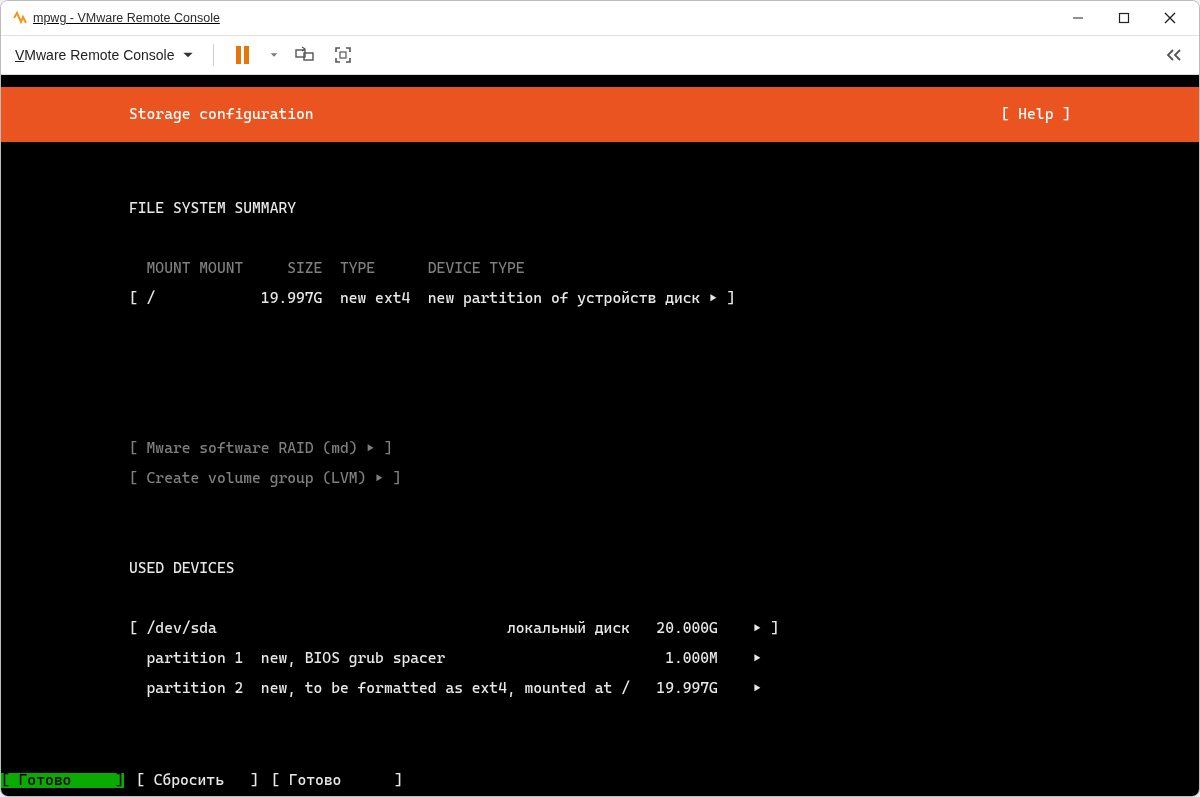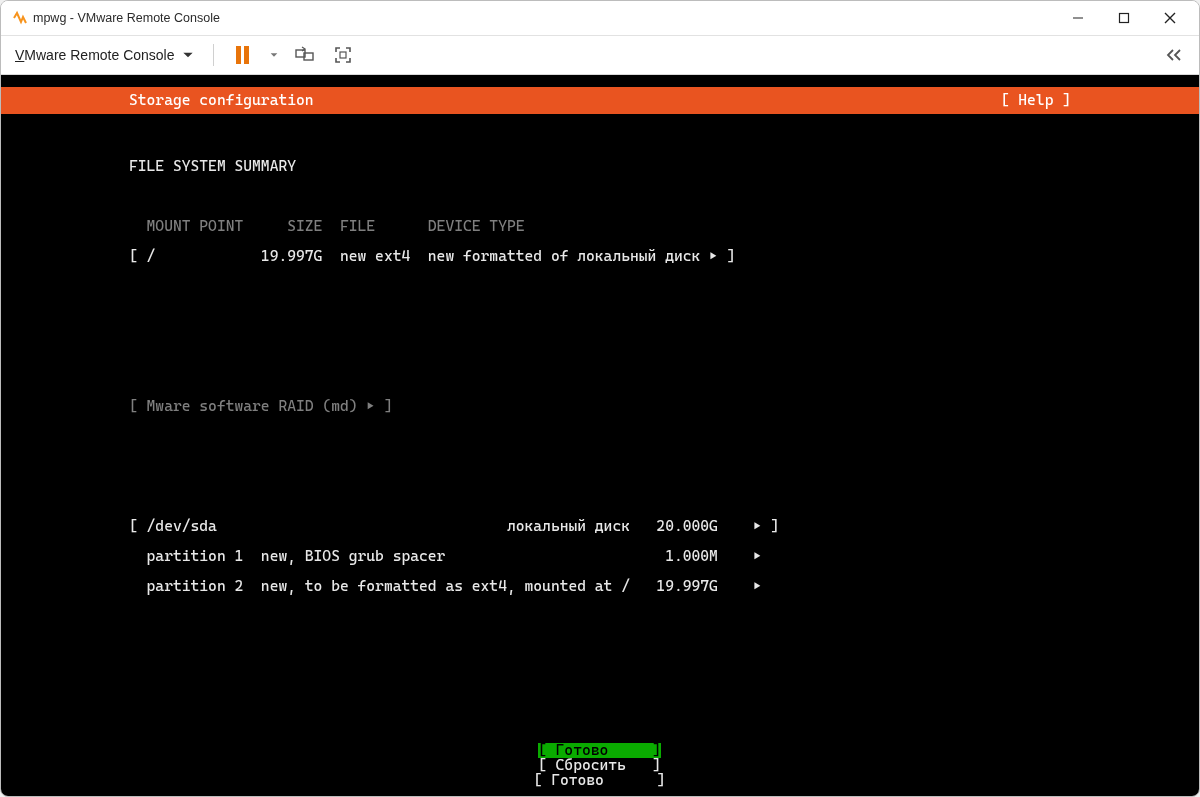--- a/index.html
+++ b/index.html
@@ -21,20 +21,21 @@
     flex-direction: column;
     overflow: hidden;
   }
   
   .titlebar {
     display: flex;
     align-items: center;
     height: 34px;
     padding: 0 6px;
     background: #ffffff;
+    text-decoration: underline;
   }
   .titlebar .app-icon {
     width: 16px; height: 16px;
     margin: 0 6px 0 4px;
   }
   .titlebar .title {
     font-size: 12.5px;
     color: #2b2b2b;
   }
   .titlebar .win-buttons {
@@ -97,45 +98,47 @@
     color: #e8e8e8;
   }
   .console-black-gap {
     height: 12px;
     background: #000;
   }
   .orange-bar {
     background: #e95420;
     color: #ffffff;
     display: flex;
-    padding: 6px 0;
+    padding: 20px 0;
   }
   .orange-bar .ob-title {
     padding-left: 128px;
   }
   .orange-bar .ob-help {
     margin-left: auto;
     padding-right: 128px;
     text-align: right;
   }
   .console-body {
     padding-left: 128px;
+    padding-top: 14px;
     white-space: pre;
     flex: 1;
   }
   .dim { color: #7f7f7f; }
   .line { height: 15px; }
   .blank { height: 15px; }
   .cons-buttons {
     position: absolute;
     bottom: 8px;
     left: 0; right: 1px;
     display: flex;
-    flex-direction: column;
-    align-items: center;
+    flex-direction: row;
+    align-items: center;
+    gap: 12px;
   }
   .cons-btn {
     font-family: inherit;
     font-size: 15px;
     line-height: 15px;
     white-space: pre;
     color: #e8e8e8;
   }
   .cons-btn.sel {
     background: #0aab00;
@@ -215,29 +218,31 @@
     <div class="console-black-gap"></div>
     <div class="orange-bar">
       <div class="ob-title">Storage configuration</div>
       <div class="ob-help">[ Help ]</div>
     </div>
 
     <div class="console-body">
 <div class="blank"></div>
 <div class="line">FILE SYSTEM SUMMARY</div>
 <div class="blank"></div>
-<div class="line dim">  MOUNT POINT     SIZE  FILE      DEVICE TYPE</div>
-<div class="line">[ /            19.997G  new ext4  new formatted of локальный диск ▸ ]</div>
+<div class="line dim">  MOUNT MOUNT     SIZE  TYPE      DEVICE TYPE</div>
+<div class="line">[ /            19.997G  new ext4  new partition of устройств диск ▸ ]</div>
 <div class="blank"></div>
 <div class="blank"></div>
 <div class="blank"></div>
 <div class="blank"></div>
 <div class="line dim">[ Mware software RAID (md) ▸ ]</div>
-<div class="blank"></div>
-<div class="blank"></div>
+<div class="line dim">[ Create volume group (LVM) ▸ ]</div>
+<div class="blank"></div>
+<div class="blank"></div>
+<div class="line">USED DEVICES</div>
 <div class="blank"></div>
 <div class="line">[ /dev/sda                                 локальный диск   20.000G    ▸ ]</div>
 <div class="line">  partition 1  new, BIOS grub spacer                         1.000M    ▸</div>
 <div class="line">  partition 2  new, to be formatted as ext4, mounted at /   19.997G    ▸</div>
     </div>
 
     <div class="cons-buttons">
       <div class="cons-btn sel">[ Готово     ]</div>
       <div class="cons-btn">[ Сбросить   ]</div>
       <div class="cons-btn">[ Готово      ]</div>

